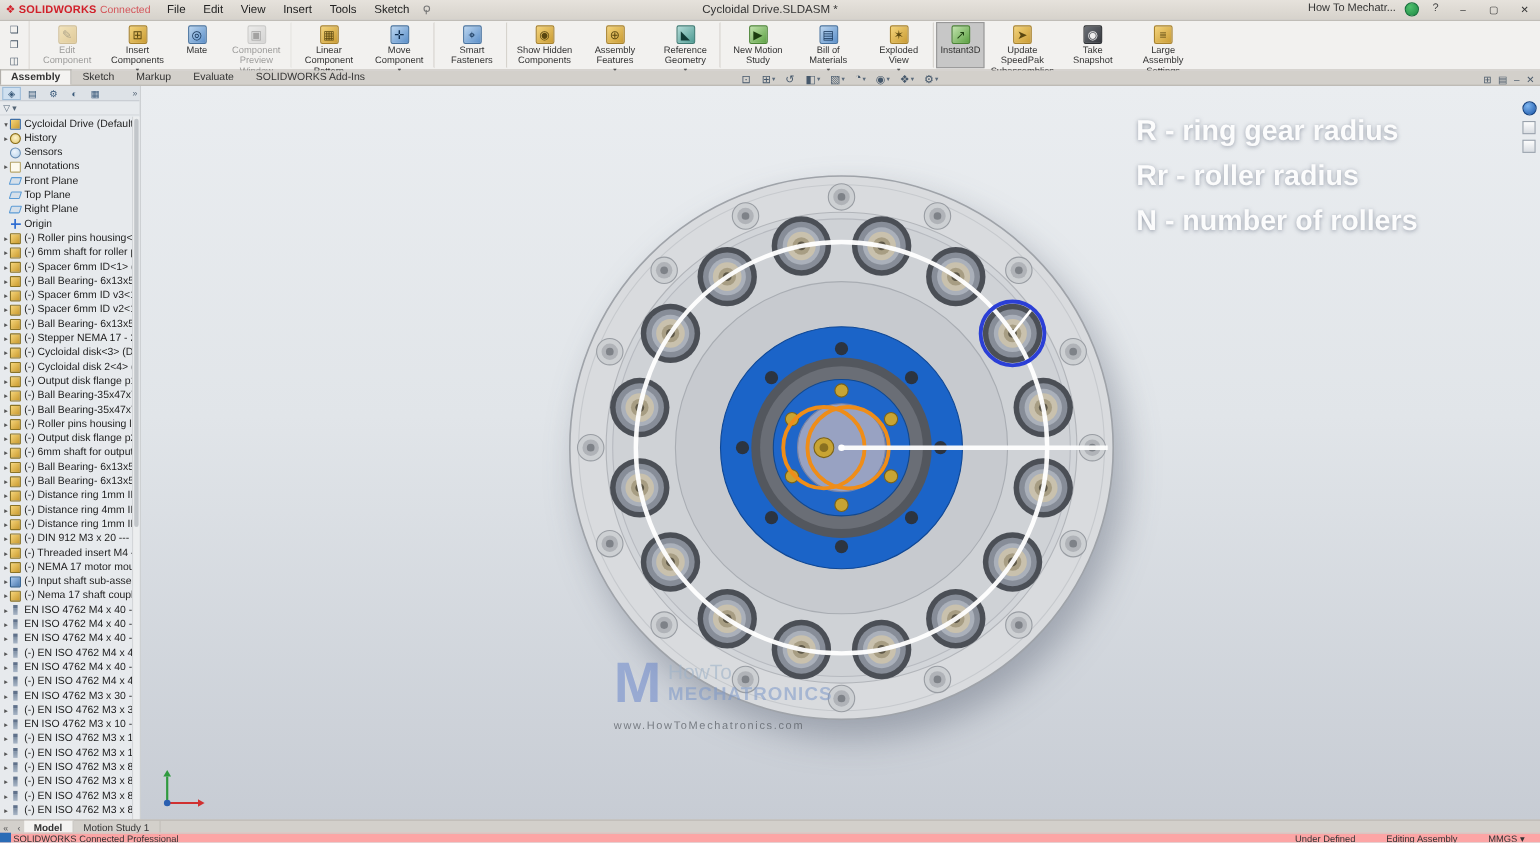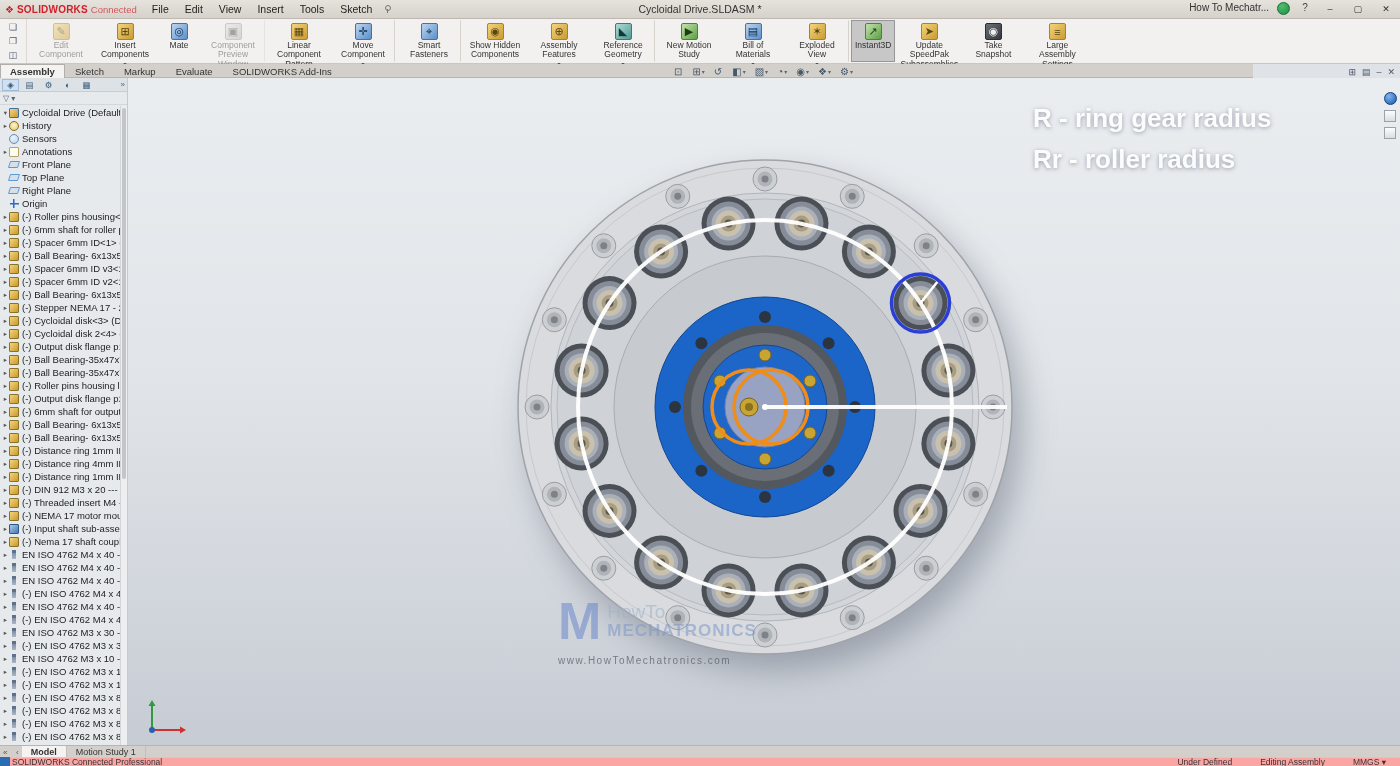--- a/index.html
+++ b/index.html
@@ -41,22 +41,22 @@
   .rbtn[data-ic="green"] .ric { background:linear-gradient(135deg,#c2e3ae,#5ca142); color:#1c3d10; border:1px solid #4a8434; }
   .rbtn[data-ic="teal"] .ric { background:linear-gradient(135deg,#b3dcd8,#4e9a92); color:#103a35; border:1px solid #3d7b74; }
   .rbtn[data-ic="gray"] .ric { background:linear-gradient(135deg,#e4e4e4,#b3b3b3); color:#444; border:1px solid #999; }
   .rbtn[data-ic="dark"] .ric { background:linear-gradient(135deg,#6c7077,#34373c); color:#eee; border:1px solid #2a2d31; }
   .rlabel { font-size:8.5px; line-height:1.1; text-align:center; color:#333; max-width:58px; }
   .rcaret { font-size:6px; color:#555; line-height:1; }
   .rbtn[data-sep="1"] { border-right:1px solid #d6d3cd; margin-right:2px; }
   .rbtn[data-state="active"][data-sep="1"] { border-right:1px solid #979797; }
 
   
-  .tabrow { position:absolute; left:0; top:64px; width:1253px; height:14px;
-    background:#d3d0cb; border-bottom:1px solid #b8b5b0; display:flex; align-items:center; z-index:40; }
+  .tabrow { position:absolute; left:0; top:64px; width:1400px; height:14px;
+    background:#d3d0cb; border-bottom:1px solid #b8b5b0; display:flex; align-items:flex-end; z-index:40; }
   .dtab { font-size:9.5px; color:#333; padding:1px 9px 1px 9px; border:1px solid transparent; border-bottom:none; }
   .dtab[data-active="1"] { background:#f4f3f1; border-color:#b2afaa; font-weight:bold; }
 
   
   .headsup { position:absolute; left:672px; top:64px; height:15px; display:flex; align-items:center; gap:5px; z-index:45; }
   .hu-item { display:flex; align-items:center; gap:1px; font-size:10px; color:#46586b; padding:0 2px; }
   .hu-caret { font-size:6px; color:#5a6a7a; }
   .pane-icons { position:absolute; right:5px; top:64px; height:15px; display:flex; align-items:center; gap:6px; z-index:45; }
   .pane-ico { font-size:9px; color:#4a5a6a; }
 
@@ -844,20 +844,21 @@
         <line x1="792.4848175005759" y1="225.1083664253344" x2="809.2682866438838" y2="203.95853986539234" stroke="#ffffff" stroke-width="2.5"></line>
       </g>
     </svg>
 
   <div class="annotations">
 
       <div class="ann-line">R - ring gear radius</div>
 
       <div class="ann-line">Rr - roller radius</div>
 
+      <div class="ann-line">N - number of rollers</div>
 
     </div>
 
   <div class="watermark">
     <div class="wm-row">
       <span class="wm-m">M</span>
       <span class="wm-col">
         <span class="wm-howto">HowTo</span>
         <span class="wm-mech">MECHATRONICS</span>
       </span>

